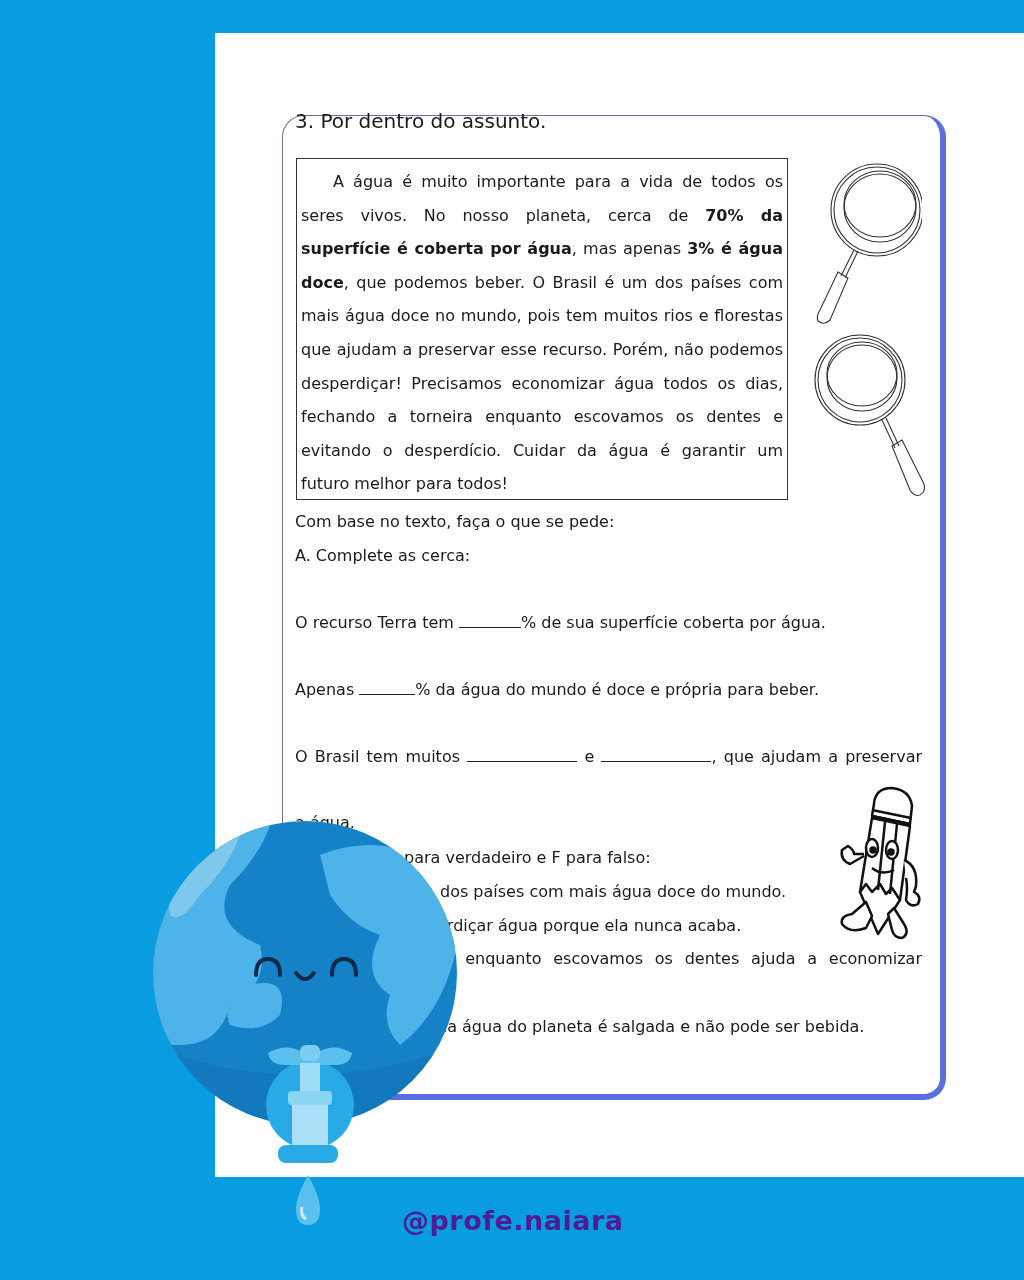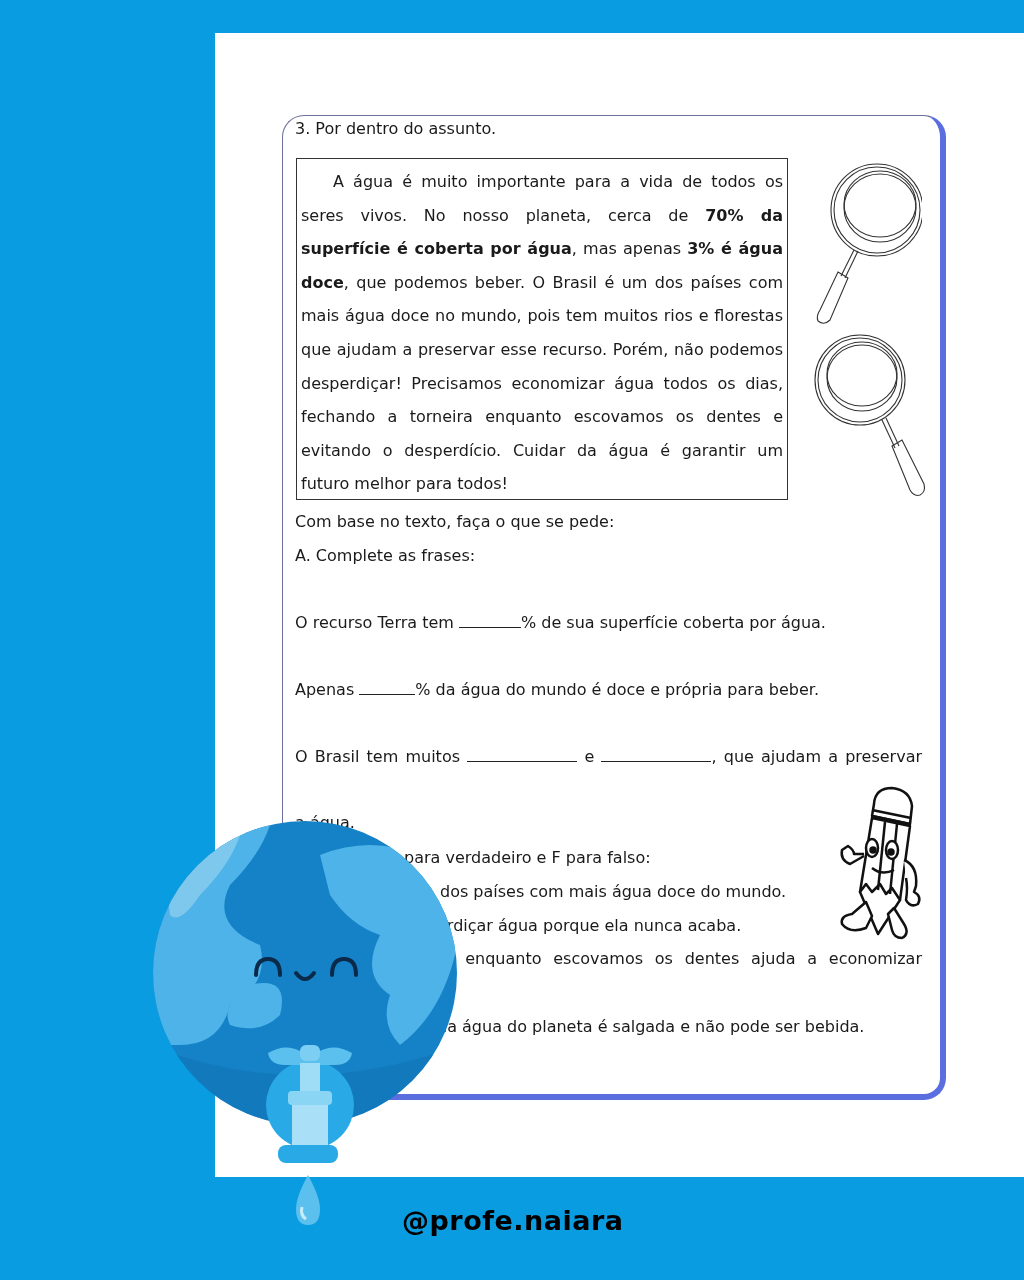--- a/index.html
+++ b/index.html
@@ -15,43 +15,43 @@
     }
     .frame {
       position: absolute; left: 282px; top: 115px; width: 664px; height: 985px;
       border: 1.5px solid #6b6f9a;
       border-right: 6px solid #5b6ee0;
       border-bottom: 6px solid #5b6ee0;
       border-radius: 22px;
       box-sizing: border-box;
     }
     .title {
-      position: absolute; left: 295px; top: 118px;
-      font-size: 16px; line-height: 22px;
+      position: absolute; left: 295px; top: 110px;
+      font-size: 20px; line-height: 22px;
     }
     .textbox {
       position: absolute; left: 296px; top: 158px; width: 492px; height: 342px;
       border: 1.5px solid #333;
       box-sizing: border-box;
       padding: 6px 4px 0 4px;
       font-size: 16px; line-height: 33.6px;
       text-align: justify;
     }
     .textbox p { margin: 0; text-indent: 32px; }
     .textbox b { font-weight: bold; }
     .q {
       position: absolute; left: 295px; font-size: 16px; line-height: 22px;
       white-space: nowrap;
       text-align: right;
     }
     .q.justify { width: 627px; text-align: justify; text-align-last: justify; white-space: normal; }
     .blank { display: inline-block; border-bottom: 1px solid #222; height: 14px; vertical-align: baseline; }
     .handle {
       position: absolute; left: 402px; top: 1205px;
-      font-size: 27px; font-weight: bold; color: #000000;
+      font-size: 27px; font-weight: bold; color: #4c1d95;
       font-family: "DejaVu Sans", sans-serif;
       letter-spacing: 0.5px;
     }
     .globe-wrap { position: absolute; left: 150px; top: 815px; width: 310px; height: 430px; }
     .mag { position: absolute; }
     .pencil { position: absolute; left: 830px; top: 784px; }
   </style>
 </head>
 <body>
 
@@ -81,21 +81,21 @@
       <circle cx="48" cy="48" r="42"></circle>
     <ellipse cx="50" cy="42" rx="35" ry="32"></ellipse>
       <ellipse cx="50" cy="46" rx="35" ry="33"></ellipse>
     <line x1="70" y1="88" x2="83" y2="116"></line>
       <line x1="74" y1="86" x2="87" y2="114"></line>
     <path d="M80 114 L90 108 L112 152 Q114 160 108 163 Q102 165 98 158 Z"></path>
   </g>
 </svg>
 
 <div class="q" style="top:511px">Com base no texto, faça o que se pede:</div>
-<div class="q" style="top:545px">A. Complete as frases:</div>
+<div class="q" style="top:545px">A. Complete as cerca:</div>
 
 <div class="q" style="top:612px">
   <span>O recurso Terra tem </span><span class="blank" style="width:62px"></span><span>% de sua superfície coberta por água.</span>
 </div>
 <div class="q" style="top:679px">
   <span>Apenas </span><span class="blank" style="width:56px"></span><span>% da água do mundo é doce e própria para beber.</span>
 </div>
 <div class="q justify" style="top:746px">
   <span>O Brasil tem muitos </span><span class="blank" style="width:110px"></span><span> e </span><span class="blank" style="width:110px"></span><span>, que ajudam a preservar</span>
 </div>

